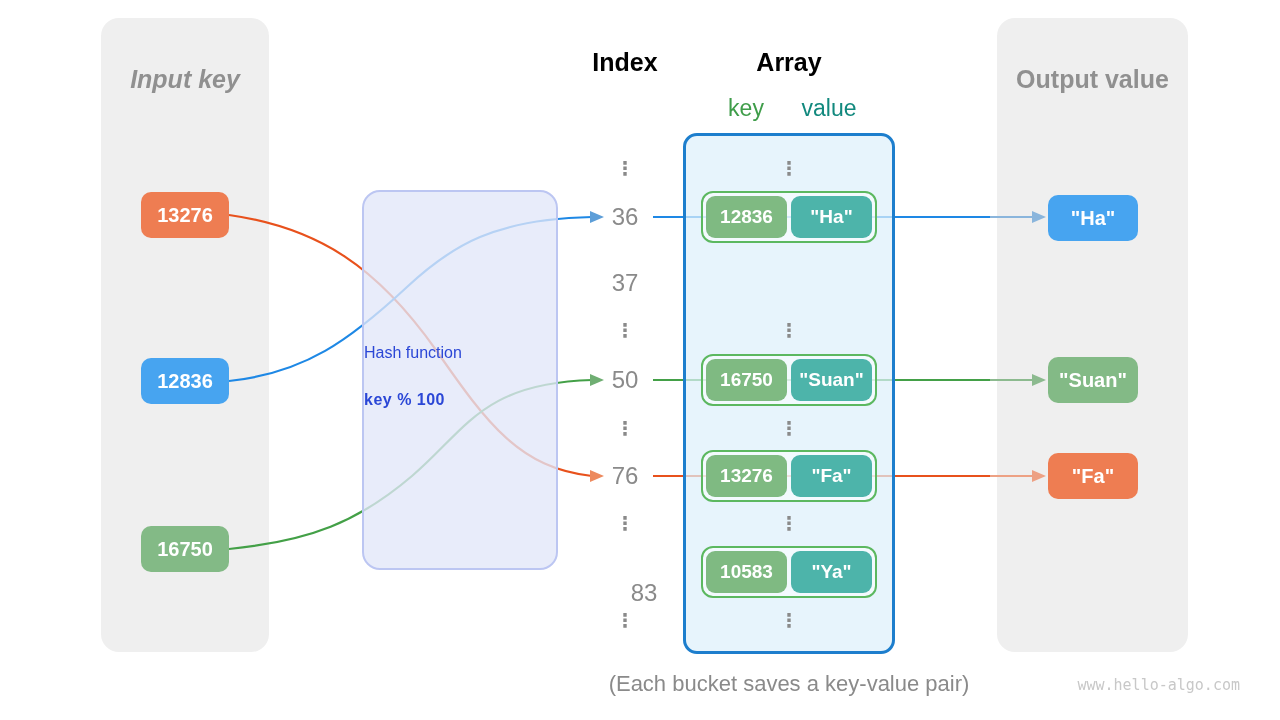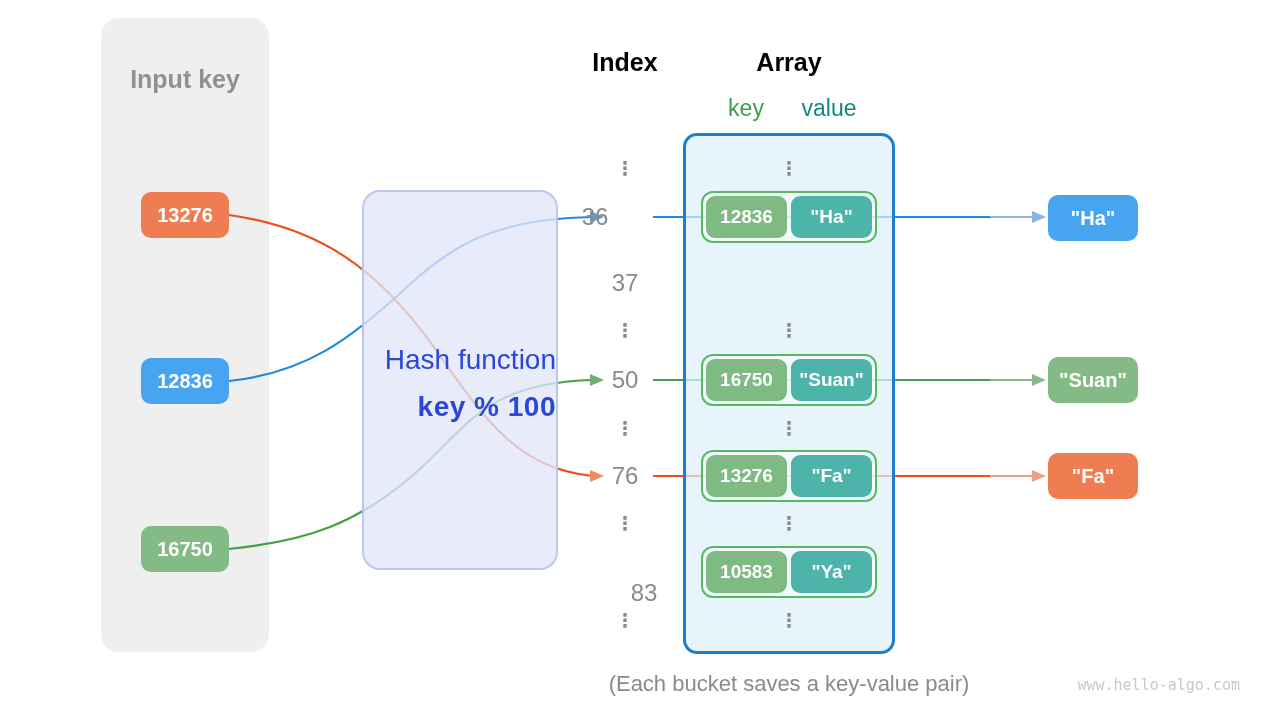--- a/index.html
+++ b/index.html
@@ -1,40 +1,40 @@
 <!DOCTYPE html>
 <html><head>
 <meta charset="utf-8">
 <style>
   html,body{margin:0;padding:0;background:#ffffff;}
   .canvas{position:relative;width:1280px;height:720px;background:#ffffff;overflow:hidden;
           font-family:"Liberation Sans","DejaVu Sans",sans-serif;}
   
   .panel{position:absolute;background:#efefef;border-radius:18px;z-index:0;}
-  .panel-left{left:101px;top:18px;width:168px;height:634px;}
+  .panel-left{left:101px;top:18px;width:168px;height:634px;font-style:italic;}
   .panel-right{left:997px;top:18px;width:191px;height:634px;}
   .panel-title{position:absolute;width:100%;text-align:center;top:47px;
                font-size:25px;font-weight:bold;color:#909090;}
   
   .arrows{position:absolute;left:0;top:0;z-index:1;}
   
   .kbox{position:absolute;width:88px;height:46px;border-radius:10px;z-index:3;
         display:flex;align-items:center;justify-content:center;
         color:#ffffff;font-size:20px;font-weight:600;}
   .obox{position:absolute;width:90px;height:46px;border-radius:10px;z-index:3;
         display:flex;align-items:center;justify-content:center;
         color:#ffffff;font-size:20px;font-weight:600;}
   .c-orange{background:#ee7d52;}
   .c-blue{background:#47a4f0;}
   .c-green{background:#83ba86;}
   
   .hash-box{position:absolute;left:362px;top:190px;width:196px;height:380px;
             background:rgba(226,231,249,0.78);border:2px solid #bcc6f2;border-radius:18px;
             z-index:2;box-sizing:border-box;}
-  .hash-line{position:absolute;width:100%;text-align:right;color:#2b47d6;font-size:28px;}
+  .hash-line{position:absolute;width:100%;text-align:left;color:#2b47d6;font-size:16px;}
   .hash-line1{top:152px;}
   .hash-line2{top:199px;font-weight:bold;letter-spacing:0.5px;}
   
   .hdr{position:absolute;transform:translateX(-50%);font-size:25px;font-weight:bold;
        color:#000000;z-index:3;white-space:nowrap;}
   .subhdr{position:absolute;transform:translateX(-50%);font-size:23px;z-index:3;white-space:nowrap;}
   .sub-key{color:#3f9d4a;}
   .sub-value{color:#12897e;}
   
   .idx{position:absolute;transform:translate(-50%,-50%);font-size:24px;color:#8a8a8a;z-index:3;}
@@ -60,20 +60,23 @@
              font-size:15px;color:#c8c8c8;white-space:nowrap;text-align:right;}
 </style>
 </head>
 <body>
 
 <div class="canvas">
 
   <div class="panel panel-left">
     <div class="panel-title">Input key</div>
   </div>
+  <div class="panel panel-right">
+    <div class="panel-title">Output value</div>
+  </div>
 
   <svg class="arrows" width="1280" height="720">
 
     <path d="M229,215 C320,228 378,268 436,350 C488,425 520,468 592,476" fill="none" stroke="#e8511c" stroke-width="2.2"></path>
     <path d="M229,381 C305,373 350,340 407,287 C452,245 495,219 592,217" fill="none" stroke="#1e88e5" stroke-width="2.2"></path>
     <path d="M229,549 C310,541 358,522 412,476 C466,430 482,383 592,380" fill="none" stroke="#43a047" stroke-width="2.2"></path>
 
     <polygon points="604,217 590,211 590,223" fill="#5d9ed8"></polygon>
     <polygon points="604,380 590,374 590,386" fill="#6fae72"></polygon>
     <polygon points="604,476 590,470 590,482" fill="#ed8a5e"></polygon>
@@ -98,21 +101,21 @@
     <div class="hash-line hash-line1">Hash function</div>
     <div class="hash-line hash-line2">key % 100</div>
   </div>
 
   <div class="hdr" style="left:625px;top:48px;">Index</div>
   <div class="hdr" style="left:789px;top:48px;">Array</div>
   <div class="subhdr sub-key" style="left:746px;top:95px;">key</div>
   <div class="subhdr sub-value" style="left:829px;top:95px;">value</div>
 
   <div class="dots" style="left:625px;top:168px;">⋮</div>
-  <div class="idx" style="left:595px;top:217px;">36</div>
+  <div class="idx" style="left:625px;top:217px;">36</div>
   <div class="idx" style="left:625px;top:283px;">37</div>
   <div class="dots" style="left:625px;top:330px;">⋮</div>
   <div class="idx" style="left:625px;top:380px;">50</div>
   <div class="dots" style="left:625px;top:428px;">⋮</div>
   <div class="idx" style="left:625px;top:476px;">76</div>
   <div class="dots" style="left:625px;top:523px;">⋮</div>
   <div class="idx" style="left:644px;top:572px;margin-top:21px;">83</div>
   <div class="dots" style="left:625px;top:620px;">⋮</div>
 
   <div class="array-box"></div>

